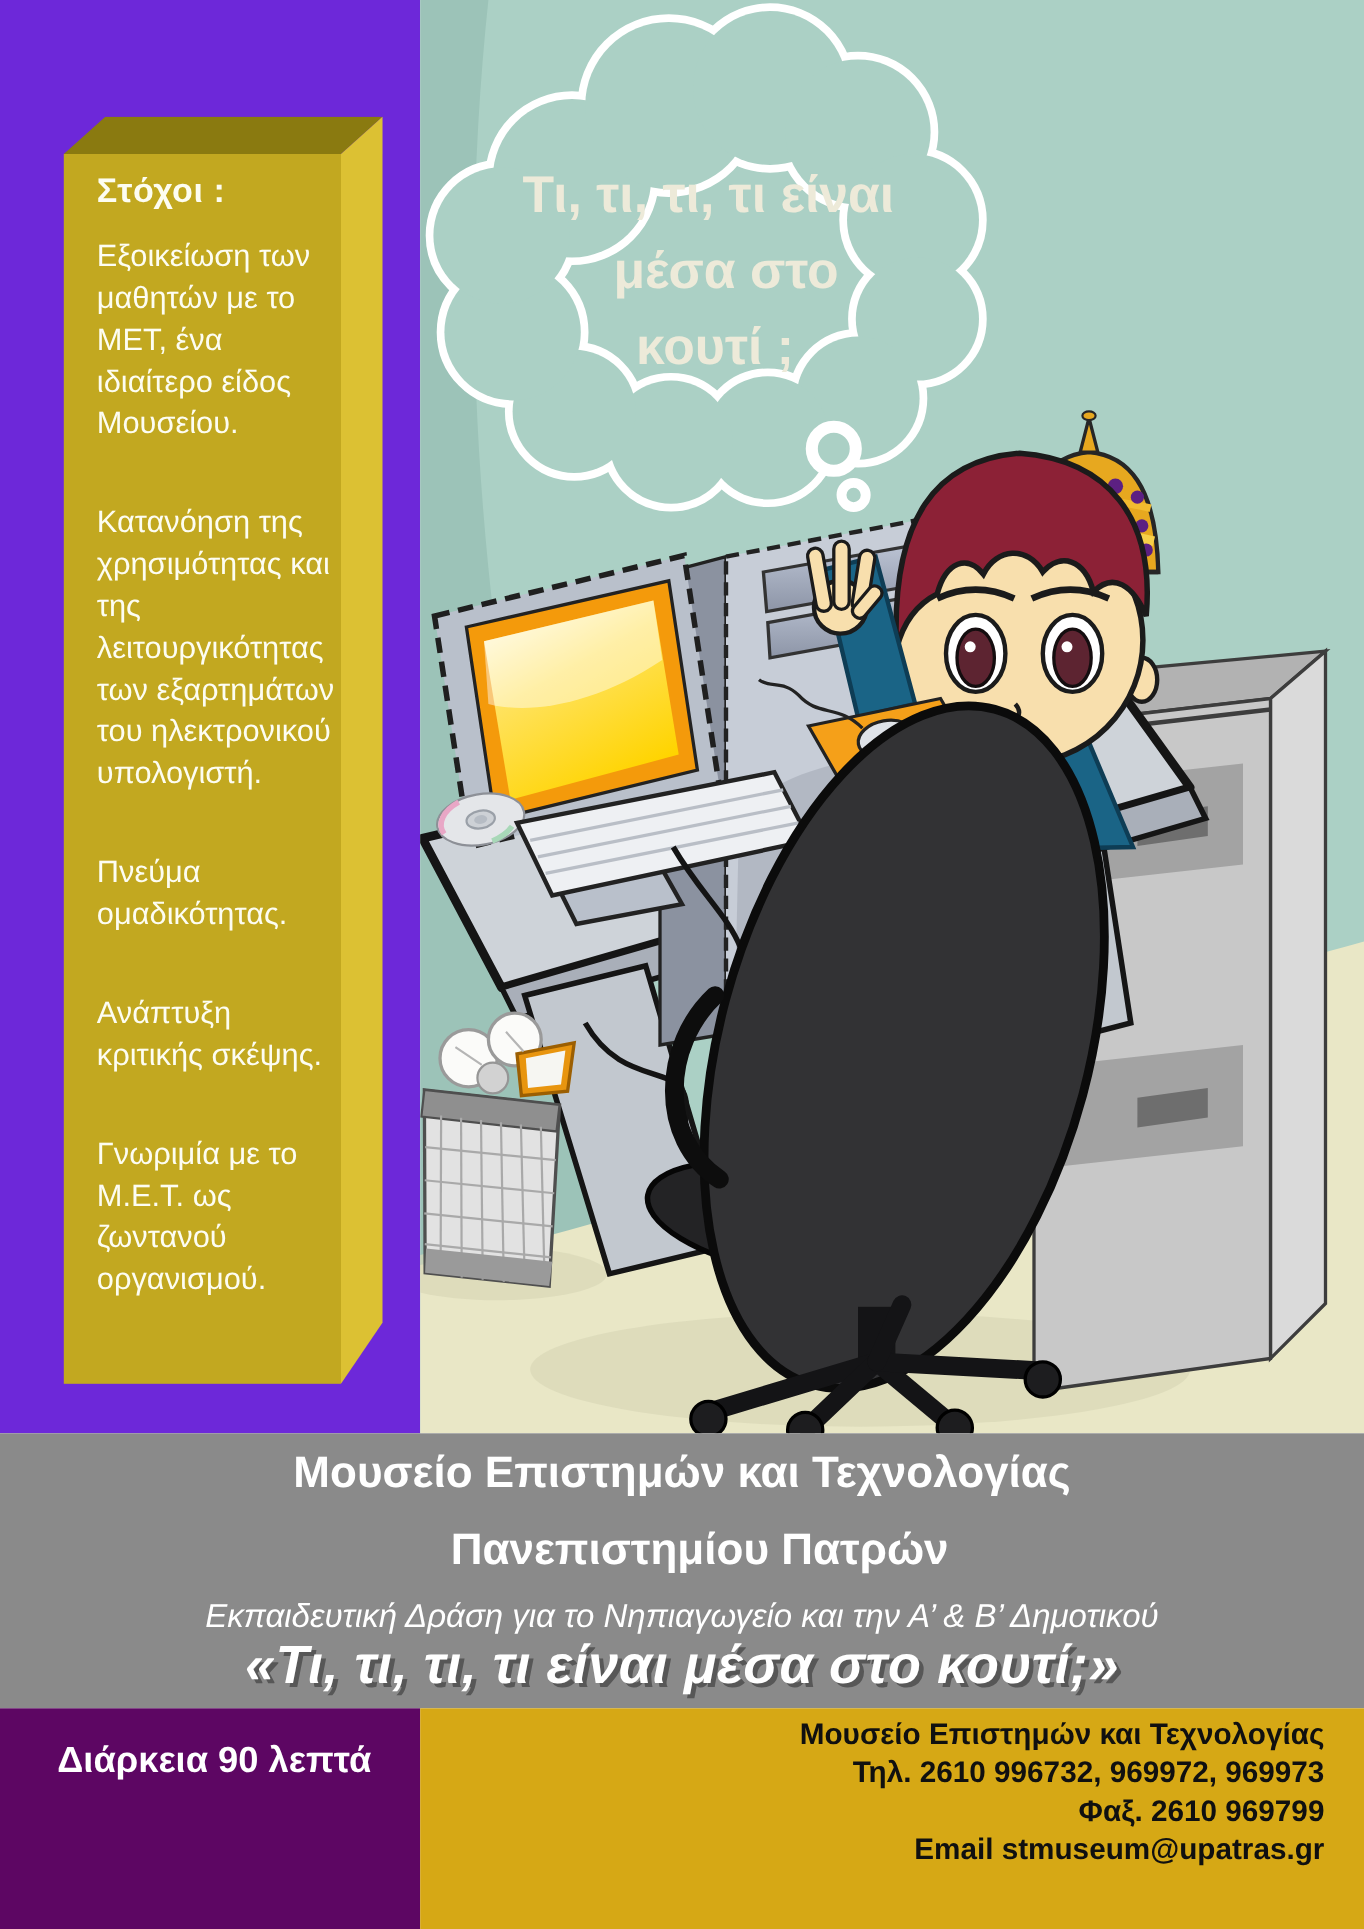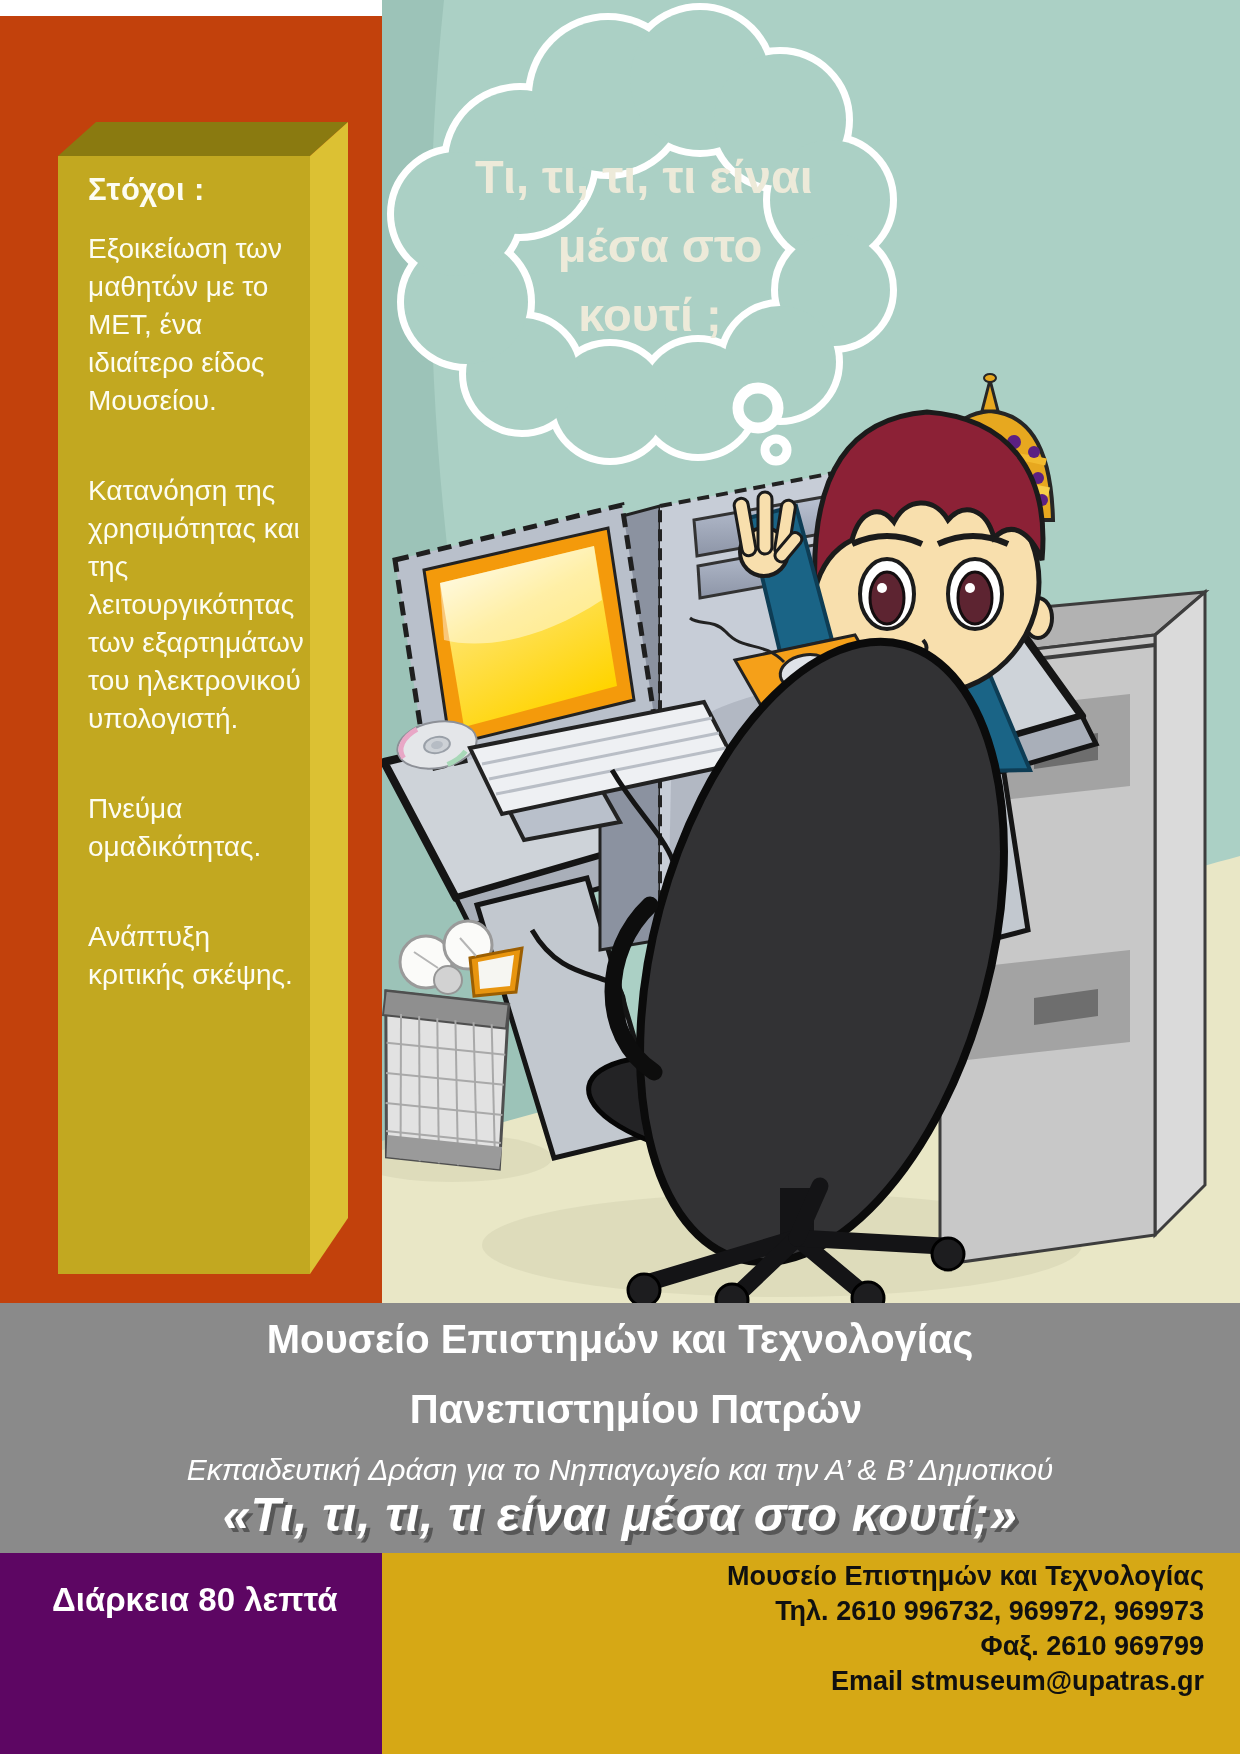--- a/index.html
+++ b/index.html
@@ -1,21 +1,21 @@
 <!DOCTYPE html>
 <html><head>
 <meta charset="utf-8">
 <style>
   html,body{margin:0;padding:0;}
   body{
     width:1240px;height:1754px;position:relative;overflow:hidden;
     font-family:"Liberation Sans", sans-serif;background:#ffffff;
   }
   
-  .left-band{position:absolute;left:0;top:16px;width:382px;height:1303px;background:#c2410c;}
+  .left-band{position:absolute;left:0;top:0;width:382px;height:1303px;background:#6d28d9;}
   .box-top{position:absolute;left:58px;top:106px;width:290px;height:34px;background:#8a7a10;
     clip-path:polygon(0 100%, 38px 0, 100% 0, 252px 100%);}
   .box-right{position:absolute;left:310px;top:106px;width:38px;height:1152px;background:#dcc133;
     clip-path:polygon(0 34px, 100% 0, 100% 1096px, 0 100%);}
   .box-front{position:absolute;left:58px;top:140px;width:252px;height:1118px;background:#c2a820;}
   .objectives{position:absolute;left:88px;top:156px;width:224px;color:#fdfdf2;}
   .objectives h2{font-size:31px;font-weight:bold;margin:0 0 22px 0;letter-spacing:.5px;}
   .objectives p{font-size:28px;line-height:38px;margin:0 0 52px 0;font-weight:400;}
   
   .illustration{position:absolute;left:382px;top:0;width:858px;height:1303px;}
@@ -44,20 +44,21 @@
   <div class="left-band">
     <div class="box-top"></div>
     <div class="box-right"></div>
     <div class="box-front"></div>
     <div class="objectives">
       <h2>Στόχοι :</h2>
       <p>Εξοικείωση των μαθητών με το ΜΕΤ, ένα ιδιαίτερο είδος Μουσείου.</p>
       <p>Κατανόηση  της χρησιμότητας και της λειτουργικότητας των εξαρτημάτων του ηλεκτρονικού υπολογιστή.</p>
       <p>Πνεύμα ομαδικότητας.</p>
       <p>Ανάπτυξη κριτικής σκέψης.</p>
+      <p>Γνωριμία με το Μ.Ε.Τ. ως ζωντανού οργανισμού.</p>
     </div>
   </div>
 
   <div class="illustration">
     <svg width="858" height="1303" viewBox="0 0 858 1303" xmlns="http://www.w3.org/2000/svg">
       <defs>
         <linearGradient id="scr" x1="0" y1="0" x2="0.55" y2="1">
           <stop offset="0" stop-color="#fffdf0"></stop>
           <stop offset="0.45" stop-color="#ffe25e"></stop>
           <stop offset="1" stop-color="#ffd400"></stop>
@@ -283,21 +284,21 @@
   </div>
 
   <div class="gray-band">
     <div class="gb1">Μουσείο Επιστημών και Τεχνολογίας</div>
     <div class="gb2">Πανεπιστημίου Πατρών</div>
     <div class="gb3">Εκπαιδευτική Δράση για το Νηπιαγωγείο και την Α’ &amp; Β’ Δημοτικού</div>
     <div class="gb4">«Τι, τι, τι, τι είναι μέσα στο κουτί;»</div>
   </div>
 
   <div class="footer-left">
-    <span>Διάρκεια  80 λεπτά</span>
+    <span>Διάρκεια  90 λεπτά</span>
   </div>
   <div class="footer-right">
     <p>Μουσείο Επιστημών και Τεχνολογίας</p>
     <p>Τηλ. 2610 996732, 969972, 969973</p>
     <p>Φαξ. 2610 969799</p>
     <p>Email stmuseum@upatras.gr</p>
   </div>
 
 </div>
 

